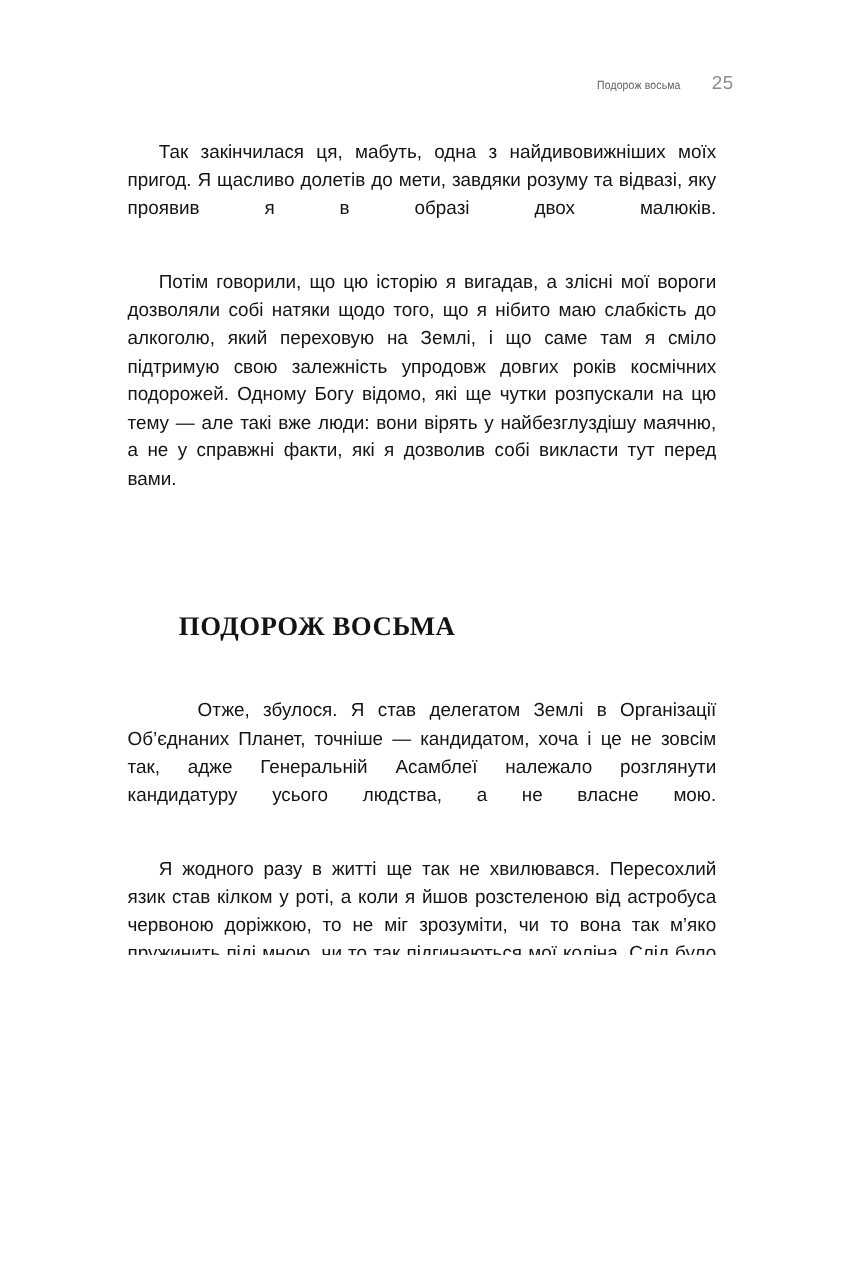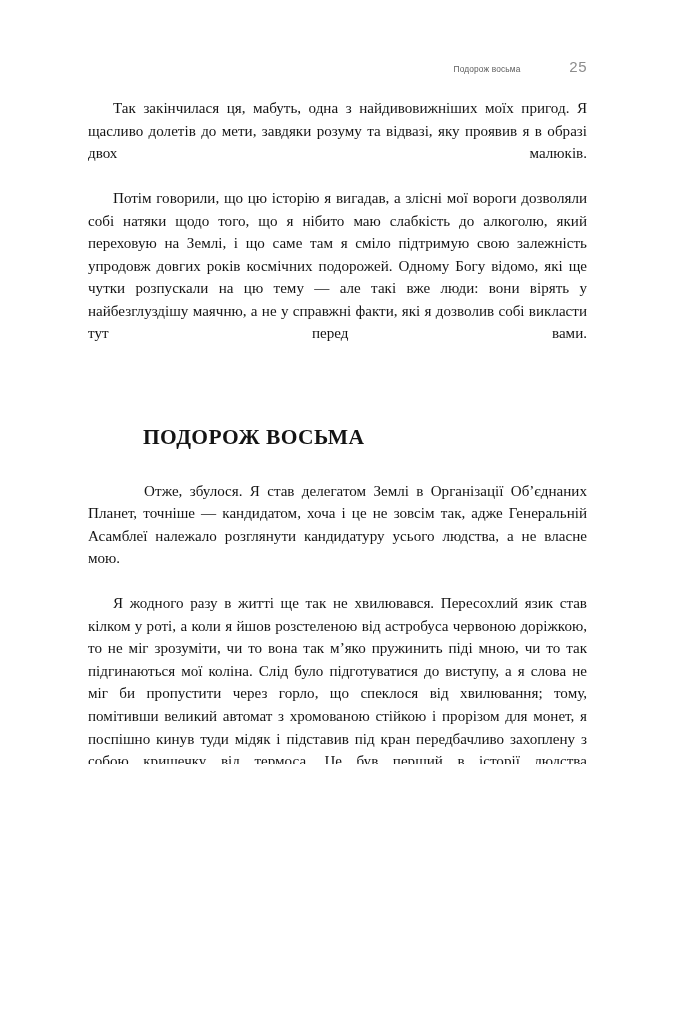--- a/index.html
+++ b/index.html
@@ -37,36 +37,36 @@
     color: #5d5d5d;
     transform: scaleX(0.88);
     transform-origin: right baseline;
     white-space: nowrap;
   }
 
   .running-head-folio {
     font-family: "Liberation Sans", "DejaVu Sans", sans-serif;
     font-size: 15px;
     color: #8c8c8c;
-    margin-left: 44px;
+    margin-left: 20px;
     letter-spacing: 0.5px;
     white-space: nowrap;
   }
 
   
   .textblock {
     position: absolute;
     top: 97px;
     left: 88px;
     width: 499px;
   }
 
   p.para {
-    margin: 0;
-    font-family: Liberation Serif, serif;
+    margin: 14px;
+    font-family: Liberation Sans, sans-serif;
     font-size: 15.1px;
     line-height: 22.55px;
     color: #141414;
     text-align: justify;
     text-indent: 25px;
     hyphens: manual;
     -webkit-hyphens: manual;
     word-spacing: 0.1px;
   }
 

